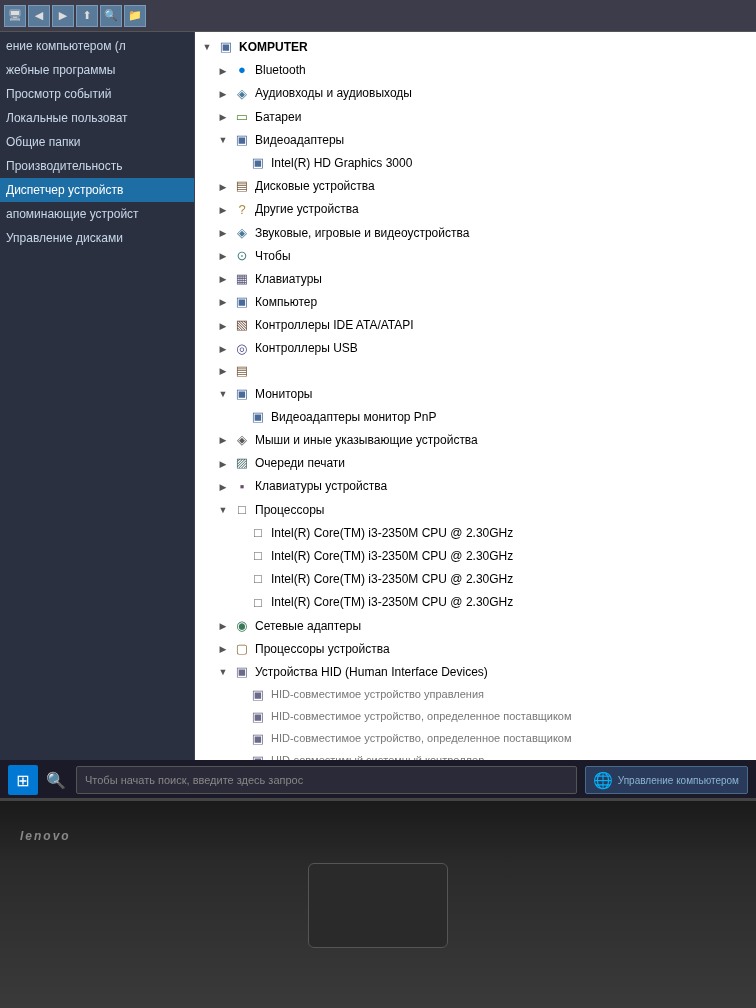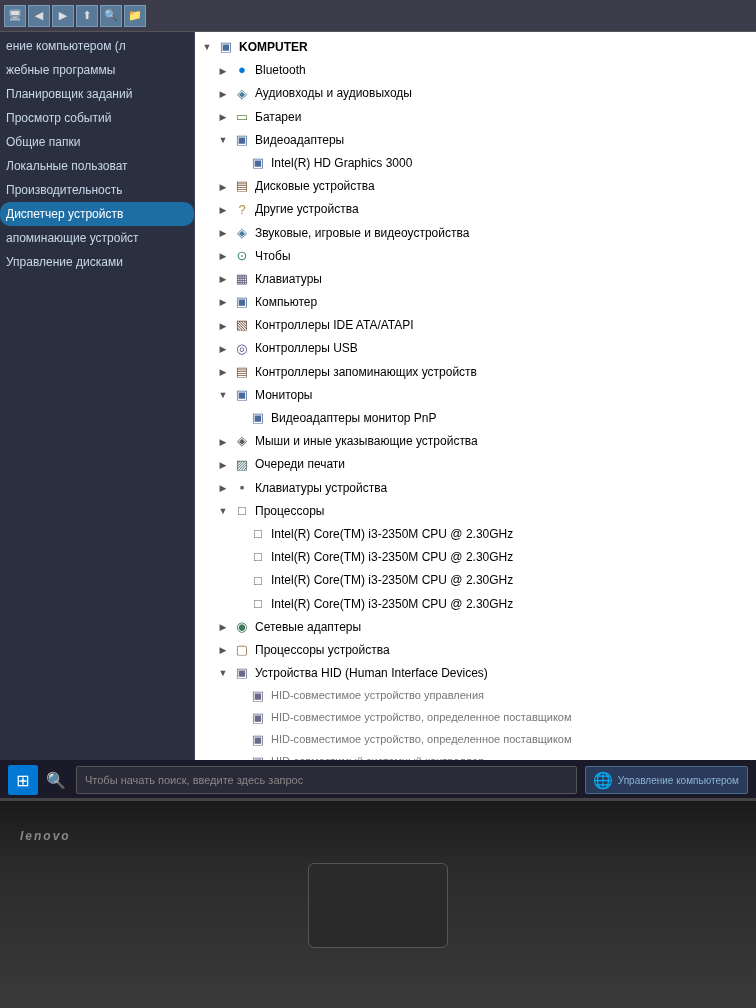--- a/index.html
+++ b/index.html
@@ -72,21 +72,20 @@
       cursor: pointer;
       white-space: nowrap;
       overflow: hidden;
       text-overflow: ellipsis;
       line-height: 1.5;
     }
 
     .sidebar-item.active {
       background: #1e6ea6;
       color: #ffffff;
-      border-radius: 10px;
     }
 
     
     .device-panel {
       flex: 1;
       background: #ffffff;
       overflow-y: auto;
       padding: 4px 0;
     }
 
@@ -263,24 +262,23 @@
     <div class="top-bar-icon">⬆</div>
     <div class="top-bar-icon">🔍</div>
     <div class="top-bar-icon">📁</div>
   </div>
 
   <div class="main-content">
 
     <div class="sidebar" id="sidebar-container">
     <div class="sidebar-item">ение компьютером (л</div>
         <div class="sidebar-item">жебные программы</div>
-        <div class="sidebar-item">Планировщик заданий</div>
         <div class="sidebar-item">Просмотр событий</div>
+        <div class="sidebar-item">Локальные пользоват</div>
         <div class="sidebar-item">Общие папки</div>
-        <div class="sidebar-item">Локальные пользоват</div>
         <div class="sidebar-item">Производительность</div>
         <div class="sidebar-item active">Диспетчер устройств</div>
         <div class="sidebar-item">апоминающие устройст</div>
         <div class="sidebar-item">Управление дисками</div>
       </div>
 
     <div style="flex:1; display:flex; flex-direction:column; background:#fff;">
       <div class="device-panel" id="device-tree-container">
       <div class="tree-item indent-0">
             <span class="expander" style="color: rgb(85, 85, 85); font-size: 9px;">▼</span>
@@ -348,21 +346,20 @@
             <span class="label">Контроллеры IDE ATA/ATAPI</span>
           </div>
           <div class="tree-item indent-1">
             <span class="expander" style="color: rgb(85, 85, 85); font-size: 9px;">▶</span>
             <span class="icon" style="font-size: 13px; color: rgb(74, 74, 138);">◎</span>
             <span class="label">Контроллеры USB</span>
           </div>
           <div class="tree-item indent-1">
             <span class="expander" style="color: rgb(85, 85, 85); font-size: 9px;">▶</span>
             <span class="icon" style="font-size: 13px; color: rgb(122, 90, 58);">▤</span>
-            <span class="label">Контроллеры запоминающих устройств</span>
           </div>
           <div class="tree-item indent-1">
             <span class="expander" style="color: rgb(85, 85, 85); font-size: 9px;">▼</span>
             <span class="icon" style="font-size: 13px; color: rgb(74, 106, 154);">▣</span>
             <span class="label">Мониторы</span>
           </div>
           <div class="tree-item indent-2">
             <span class="expander" style="color: rgb(85, 85, 85); font-size: 9px;"> </span>
             <span class="icon" style="font-size: 13px; color: rgb(74, 106, 154);">▣</span>
             <span class="label">Видеоадаптеры монитор PnP</span>

